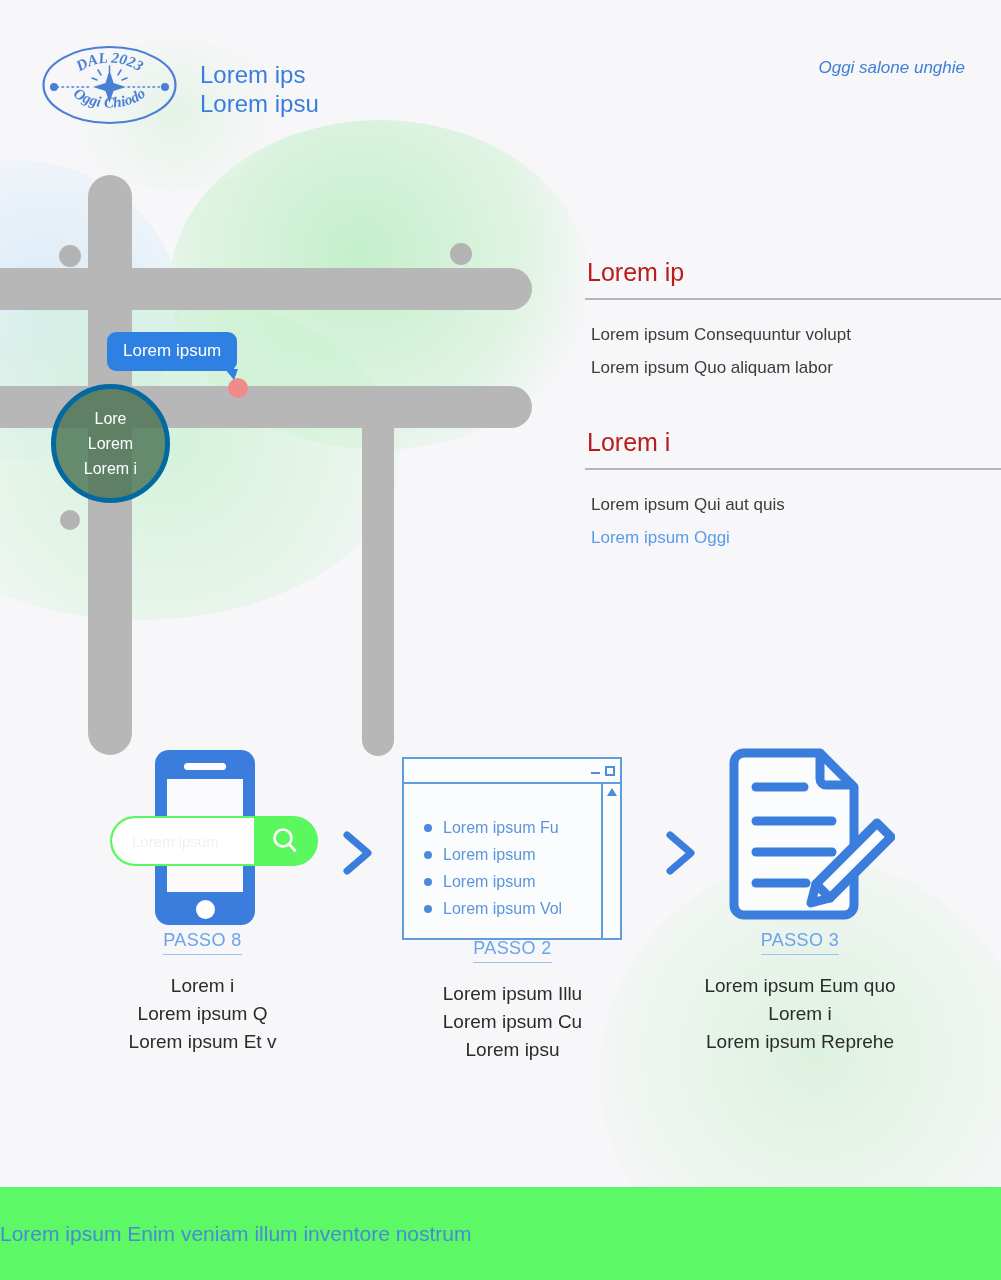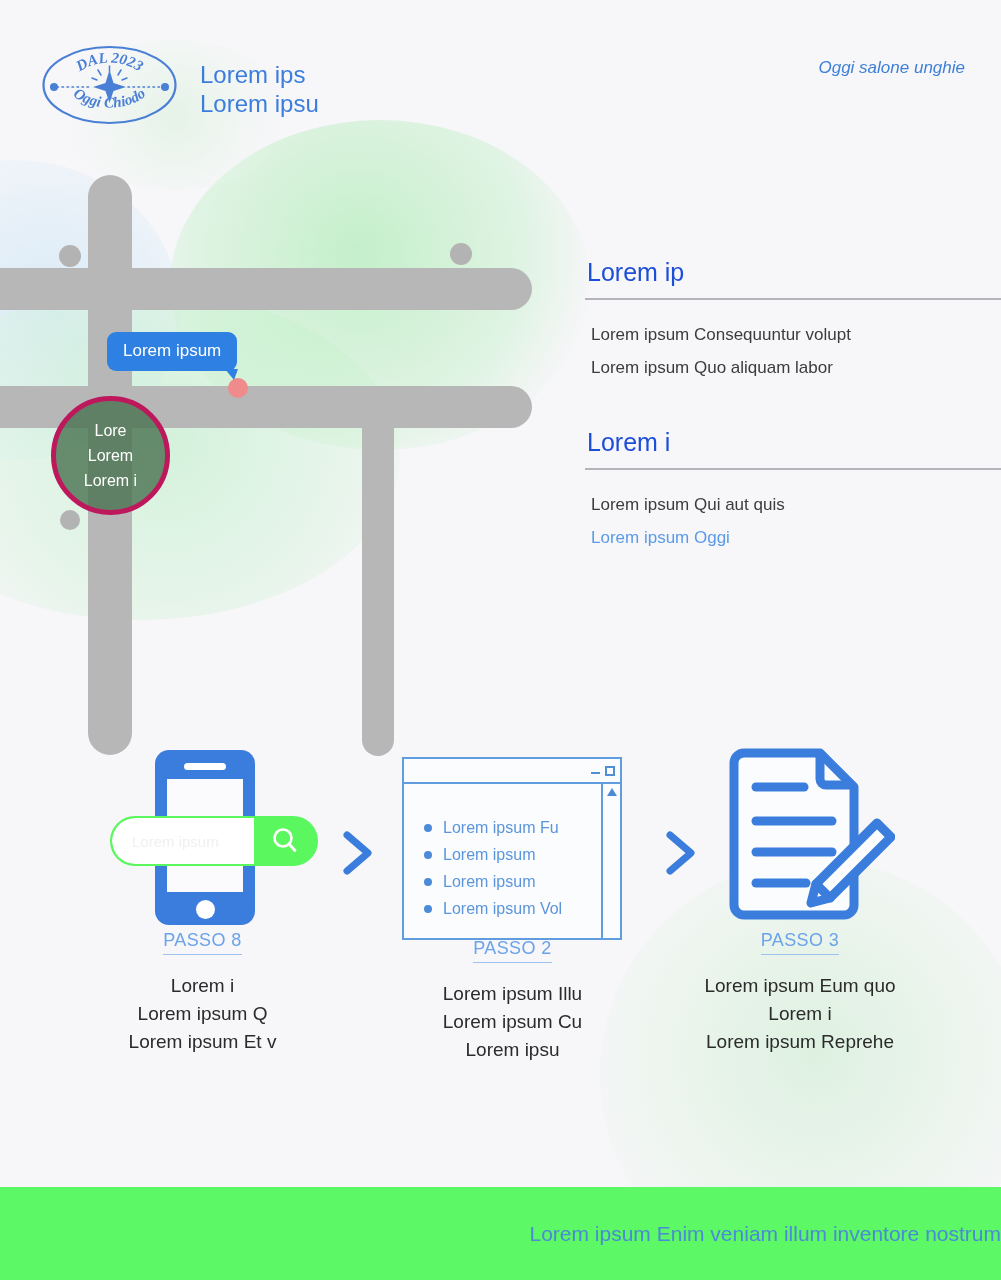--- a/index.html
+++ b/index.html
@@ -66,31 +66,31 @@
     position:absolute;left:107px;top:182px;
     background:#2f80e3;color:#ffffff;border-radius:9px;
     padding:9px 16px 10px;font-size:17px;white-space:nowrap;
   }
   .callout:after{
     content:"";position:absolute;left:118px;bottom:-9px;
     border-left:9px solid transparent;border-right:4px solid transparent;
     border-top:11px solid #2f80e3;
   }
   .green-circle{
-    position:absolute;left:51px;top:246px;width:119px;height:119px;
+    position:absolute;left:51px;top:234px;width:119px;height:119px;
     border-radius:50%;background:rgba(76,116,83,.82);
-    border:5px solid #be185d;box-sizing:border-box;
+    border:5px solid #0369a1;box-sizing:border-box;
     display:flex;flex-direction:column;align-items:center;justify-content:center;
     color:#ffffff;font-size:16px;line-height:25px;text-align:center;
   }
 
   
   .info{position:absolute;left:585px;top:258px;width:416px;}
   .info h2{
-    margin:0;font-weight:400;color:#1d4ed8;font-size:25px;
+    margin:0;font-weight:400;color:#b91c1c;font-size:25px;
     padding:0 0 11px 2px;border-bottom:2px solid #b6b3bb;
   }
   .info .block{margin:0 0 44px 0;}
   .info .block.second{margin-bottom:0;}
   .info ul{list-style:none;margin:18px 0 0 0;padding:0 0 0 6px;}
   .info li{font-size:17px;line-height:33px;color:#3c3c3c;}
   .info li.link{color:#5a9bea;}
 
   
   .steps{position:absolute;left:0;top:735px;width:1001px;height:360px;}
@@ -355,17 +355,17 @@
         <span class="step-label">PASSO 3</span>
       </div>
       <div class="step-desc">
         <div>Lorem ipsum Eum quo</div>
         <div>Lorem i</div>
         <div>Lorem ipsum Reprehe</div>
       </div>
     </div>
   </div>
 
-  <div style="position:absolute;left:0;top:1187px;width:1001px;height:93px;background:#5cf866;display:flex;align-items:center;justify-content:flex-end;">
+  <div style="position:absolute;left:0;top:1187px;width:1001px;height:93px;background:#5cf866;display:flex;align-items:center;justify-content:flex-start;">
     <span style="color:#4a8ad6;font-size:21px;">Lorem ipsum Enim veniam illum inventore nostrum</span>
   </div>
 
 </div>
 
 </body></html>

